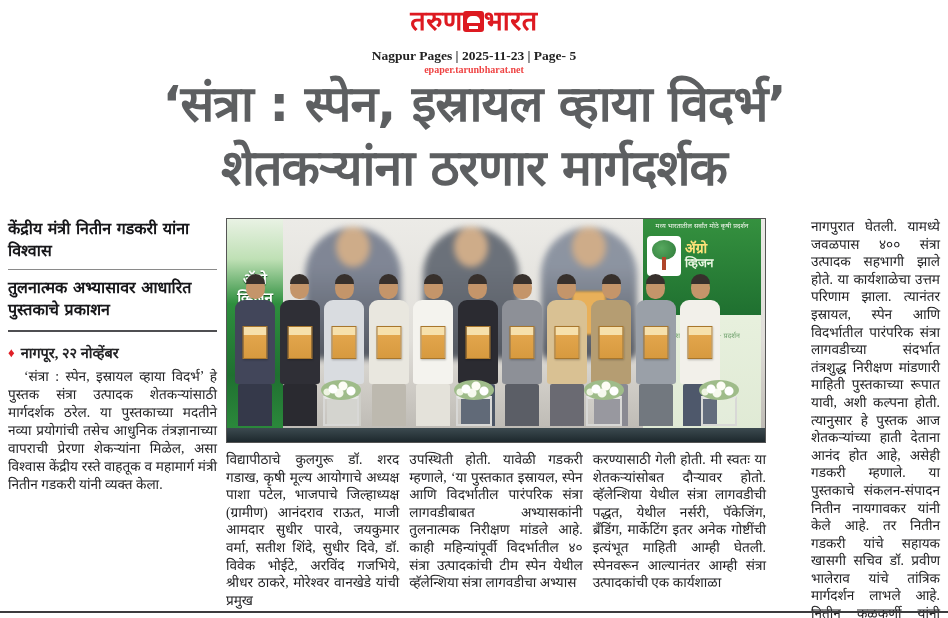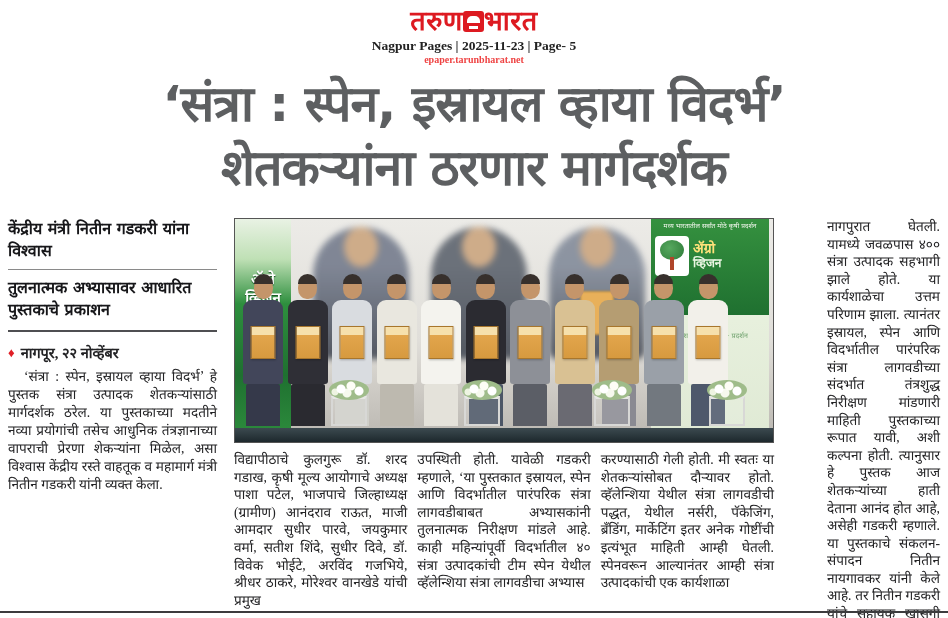--- a/index.html
+++ b/index.html
@@ -9,31 +9,31 @@
 
   
   .masthead { position:absolute; top:6px; left:0; right:0; text-align:center; }
   .logo-row { display:flex; align-items:center; justify-content:center; }
   .logo-word { font-family:"DejaVu Sans","Liberation Sans",sans-serif; font-weight:800;
                font-size:27px; color:#dd1a21; letter-spacing:.5px; line-height:30px; }
   .emblem { width:21px; height:21px; background:#dd1a21; border-radius:3px; position:relative; }
   .emblem::before { content:""; position:absolute; left:4px; right:4px; top:5px; height:7px;
                     background:#fff; border-radius:5px 5px 0 0; }
   .emblem::after { content:""; position:absolute; left:6px; right:6px; bottom:3px; height:3px; background:#fff; }
-  .meta-line { font-size:13.5px; font-weight:700; color:#222; margin-top:2px; }
+  .meta-line { font-size:13.5px; font-weight:700; color:#222; margin-top:12px; }
   .url-line  { font-size:10px; font-weight:700; color:#ef4444; }
 
   
   .headline { position:absolute; top:72px; left:8px; right:8px; text-align:center;
               font-family:"DejaVu Sans","Liberation Sans",sans-serif;
               font-weight:800; color:#5d5f61; font-size:50px; line-height:64px;
               letter-spacing:-1px; }
 
   
-  .content { position:absolute; top:218px; left:8px; right:8px; bottom:10px; display:flex; gap:17px; }
+  .content { position:absolute; top:218px; left:8px; right:8px; bottom:10px; display:flex; gap:9px; }
   .col-left  { width:209px; flex:none; }
   .col-mid   { width:540px; flex:none; }
   .col-right { flex:1;margin-left:36px; }
 
   .subhead { font-family:"DejaVu Sans","Liberation Sans",sans-serif; font-weight:700;
              font-size:16px; line-height:22px; color:#17171a; }
   .rule-thin  { border:none; border-top:1.5px solid #8a8a8a; margin:7px 0; }
   .rule-thick { border:none; border-top:2.5px solid #4f4f52; margin:9px 0 10px; }
   .dateline { display:flex; align-items:center; gap:6px; font-weight:700; font-size:14.5px;
               color:#232325; margin:2px 0 6px; }

